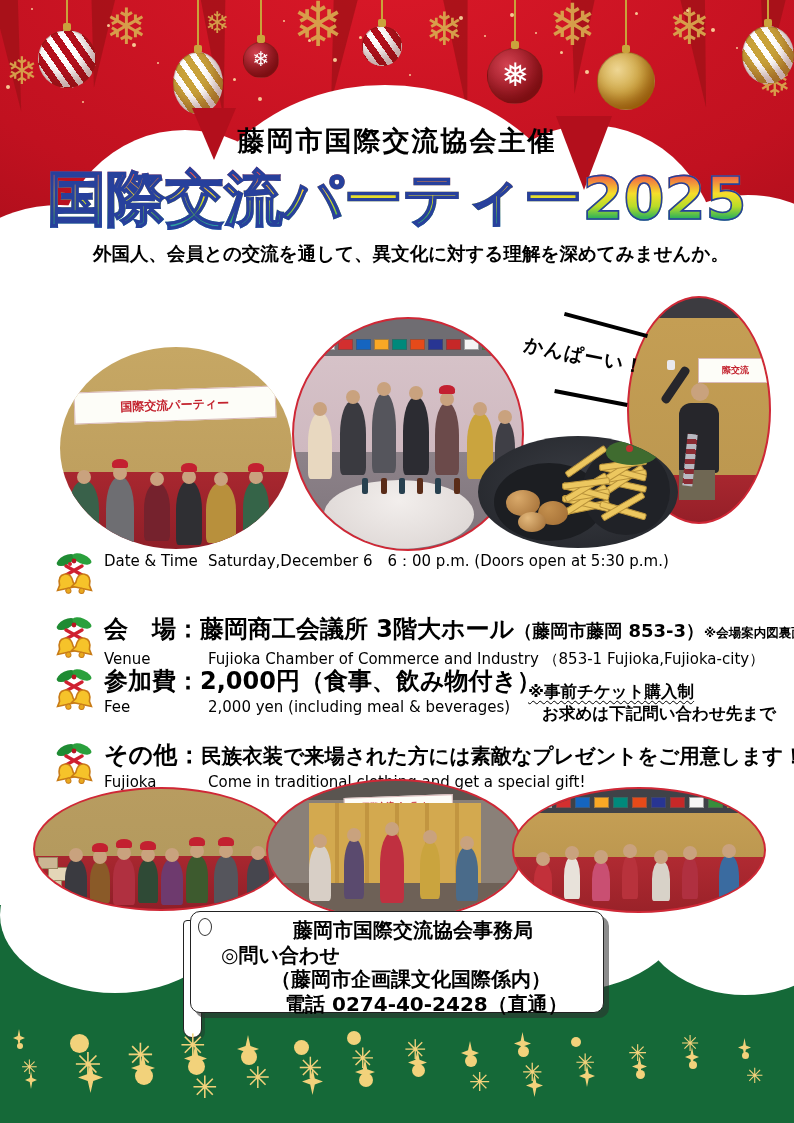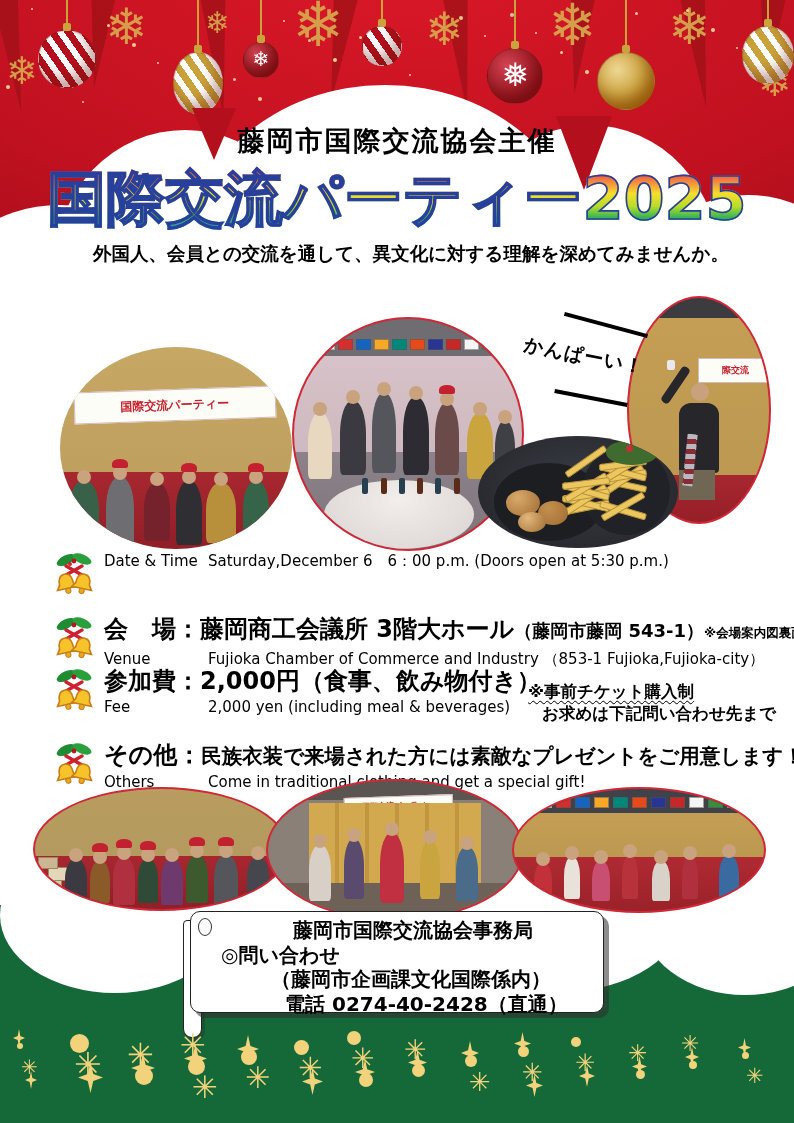--- a/index.html
+++ b/index.html
@@ -275,21 +275,21 @@
       <g transform="rotate(-12 14 31)">
           <path d="M7 33 q0-10 7-10 q7 0 7 10 l3 4.5 h-20 z" fill="#f6c32a" stroke="#c87b17" stroke-width="1.6"></path>
           <circle cx="14.5" cy="40" r="2.6" fill="#e8a81e" stroke="#c87b17"></circle>
         </g>
       <g transform="rotate(12 31 31)">
           <path d="M24 33 q0-10 7-10 q7 0 7 10 l3 4.5 h-20 z" fill="#f6c32a" stroke="#c87b17" stroke-width="1.6"></path>
           <circle cx="31.5" cy="40" r="2.6" fill="#e8a81e" stroke="#c87b17"></circle>
         </g>
     </svg>
     <div class="rbody">
-      <div class="jline"><span>会　場：</span><span class="v-lg">藤岡商工会議所 3階大ホール</span><span class="sm">（藤岡市藤岡 543-1）</span><span class="xs">※会場案内図裏面</span></div>
+      <div class="jline"><span>会　場：</span><span class="v-lg">藤岡商工会議所 3階大ホール</span><span class="sm">（藤岡市藤岡 853-3）</span><span class="xs">※会場案内図裏面</span></div>
       <div class="eline"><span class="elabel">Venue</span><span>Fujioka Chamber of Commerce and Industry （853-1 Fujioka,Fujioka-city）</span></div>
     </div>
   </div>
 
   <div class="row" style="top:666px;">
     <svg class="bell" viewBox="0 0 44 47">
       <ellipse cx="14" cy="9" rx="10" ry="4.6" fill="#1f8b33" transform="rotate(-26 14 9)"></ellipse>
       <ellipse cx="30" cy="8" rx="10" ry="4.6" fill="#2aa03c" transform="rotate(22 30 8)"></ellipse>
       <circle cx="22" cy="10" r="2.4" fill="#b81622"></circle>
       <path d="M14 15 L30 24 M30 15 L14 24" stroke="#cf2030" stroke-width="3.4" stroke-linecap="round"></path>
@@ -322,21 +322,21 @@
           <path d="M7 33 q0-10 7-10 q7 0 7 10 l3 4.5 h-20 z" fill="#f6c32a" stroke="#c87b17" stroke-width="1.6"></path>
           <circle cx="14.5" cy="40" r="2.6" fill="#e8a81e" stroke="#c87b17"></circle>
         </g>
       <g transform="rotate(12 31 31)">
           <path d="M24 33 q0-10 7-10 q7 0 7 10 l3 4.5 h-20 z" fill="#f6c32a" stroke="#c87b17" stroke-width="1.6"></path>
           <circle cx="31.5" cy="40" r="2.6" fill="#e8a81e" stroke="#c87b17"></circle>
         </g>
     </svg>
     <div class="rbody">
       <div class="jline"><span>その他：</span><span class="v-md">民族衣装で来場された方には素敵なプレゼントをご用意します！</span></div>
-      <div class="eline"><span class="elabel">Others</span><span>Come in traditional clothing and get a special gift!</span></div>
+      <div class="eline"><span class="elabel">Fujioka</span><span>Come in traditional clothing and get a special gift!</span></div>
     </div>
   </div>
 
   <div class="photo rb" id="ph-gifts" style="left: 33px; top: 787px; width: 252px; height: 120px; background: linear-gradient(rgb(184, 156, 96) 0%, rgb(180, 154, 94) 56%, rgb(168, 39, 47) 56%, rgb(143, 31, 40) 100%);">
       <div style="position: absolute; left: 2%; bottom: 14px; width: 20px; height: 16px; background: rgb(217, 201, 168); border: 0.5px solid rgb(154, 136, 96);"></div>
       <div style="position: absolute; left: 5%; bottom: 28px; width: 24px; height: 12px; background: rgb(228, 214, 184); border: 0.5px solid rgb(154, 136, 96);"></div>
       <div style="position: absolute; left: 1%; bottom: 40px; width: 18px; height: 10px; background: rgb(203, 182, 148); border: 0.5px solid rgb(154, 136, 96);"></div>
       <div style="position: absolute; left: 12%; bottom: 4px; width: 22px; height: 46px; background: rgb(58, 58, 64); border-radius: 45% 45% 10% 10%;"></div>
       <div style="position: absolute; left: calc(12% + 4px); bottom: 47px; width: 14px; height: 14px; background: rgb(201, 162, 126); border-radius: 50%;"></div>
       <div style="position: absolute; left: 22%; bottom: 6px; width: 20px; height: 42px; background: rgb(138, 90, 40); border-radius: 45% 45% 10% 10%;"></div>

